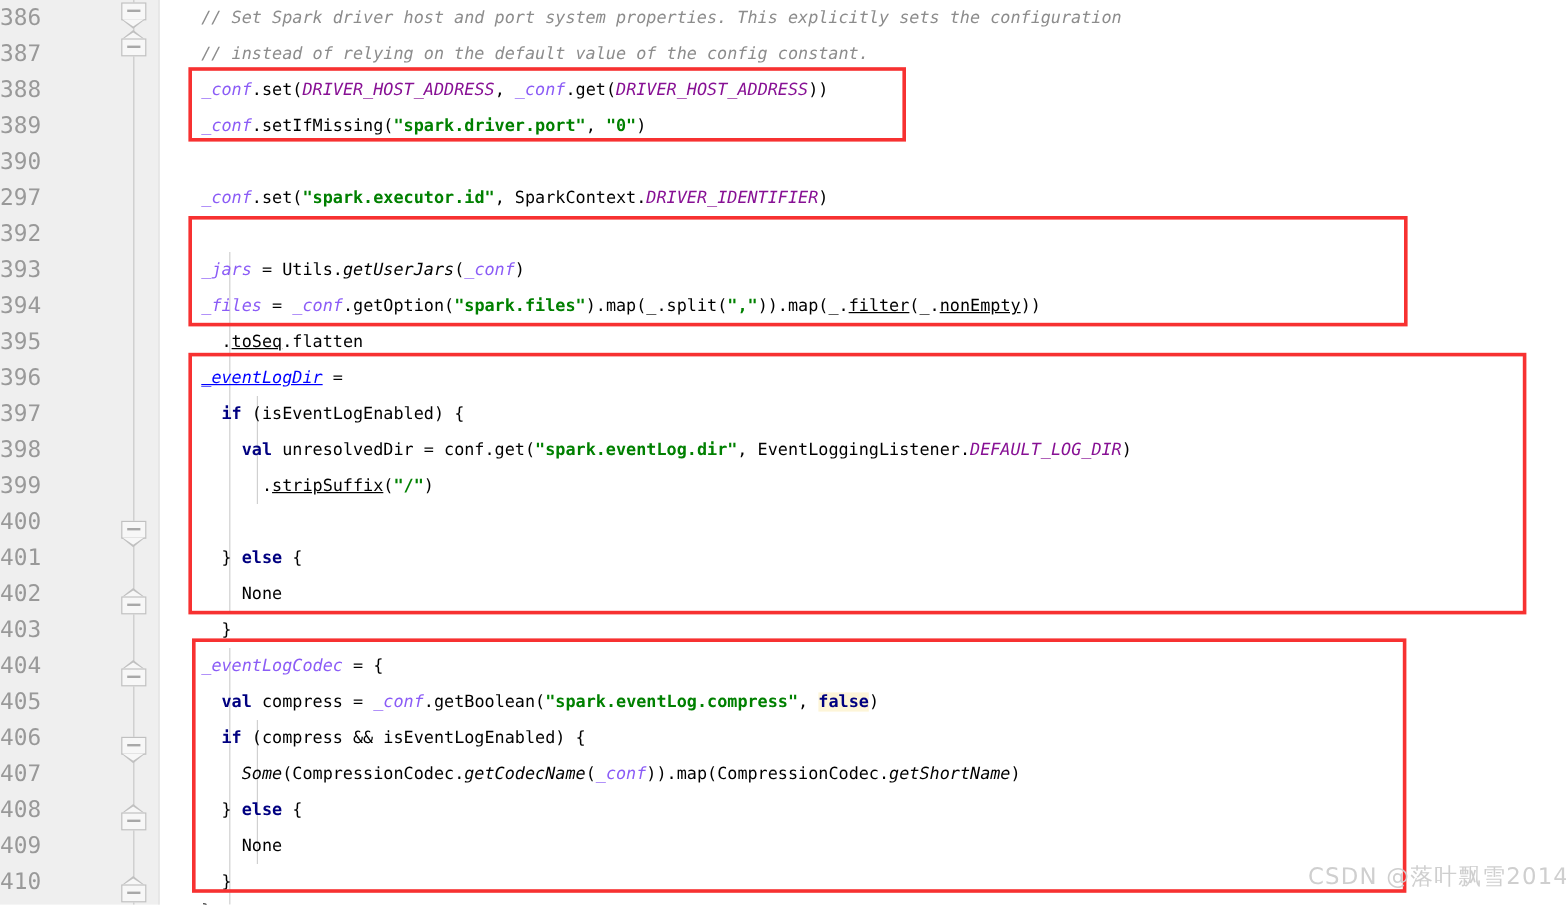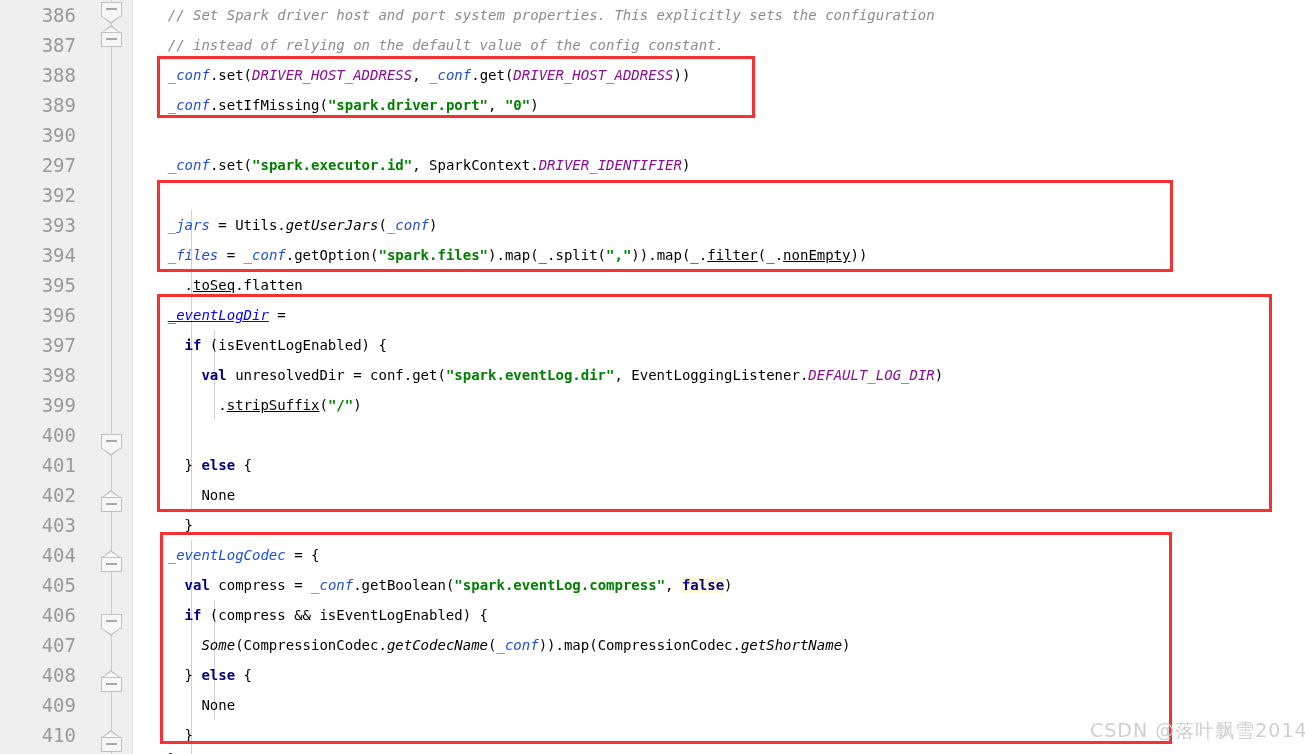--- a/index.html
+++ b/index.html
@@ -28,21 +28,20 @@
   .gutter-fold-rail {
     position: absolute;
     left: 111px; top: 0;
     width: 1px; height: 754px;
     background: #c9c9c9;
   }
   .linenum {
     position: absolute;
     left: 0;
     width: 76px;
-    text-align: right;
     font-family: "DejaVu Sans Mono", "Liberation Mono", monospace;
     font-size: 19px;
     line-height: 30px;
     color: #999999;
     letter-spacing: 0px;
   }
   
   .fold {
     position: absolute;
     left: 101px;
@@ -113,21 +112,21 @@
     line-height: 30px;
     white-space: pre;
     font-family: "DejaVu Sans Mono", "Liberation Mono", monospace;
     font-size: 14px;
     color: #000000;
   }
   
   .cmt   { color: #8c8c8c; font-style: italic; }
   .kw    { color: #000080; font-weight: bold; margin-top: 12px; }
   .str   { color: #008000; font-weight: bold; }
-  .fld   { color: #1d4ed8; font-style: italic; }
+  .fld   { color: #8b5cf6; font-style: italic; }
   .stat  { color: #871094; font-style: italic; }
   .mtd   { color: #000000; font-style: italic; }
   .mtdu  { color: #000000; text-decoration: underline; text-align: right; }
   .blu   { color: #0000ff; font-style: italic; text-decoration: underline; }
   .plain { color: #000000; }
   .hl    { background: #fdf5d8; color: #000080; font-weight: bold; }
   
   .indent-guide {
     position: absolute;
     width: 1px;

